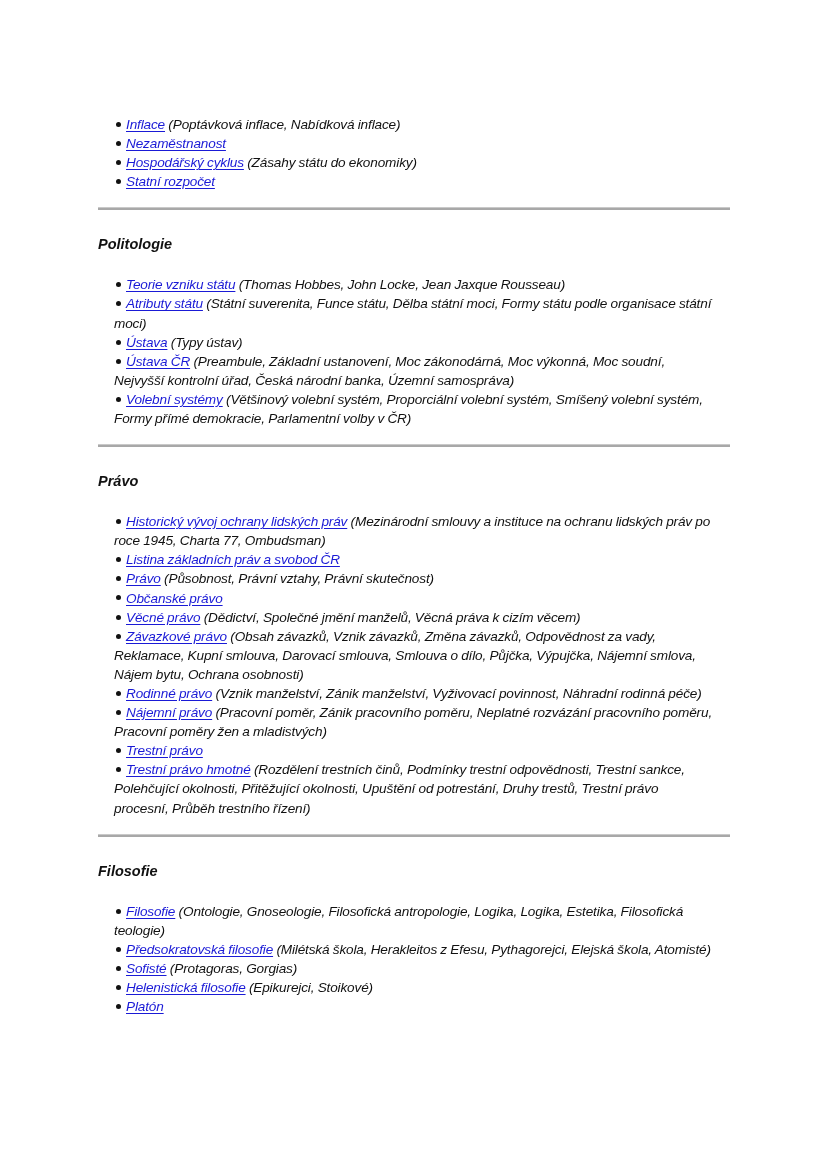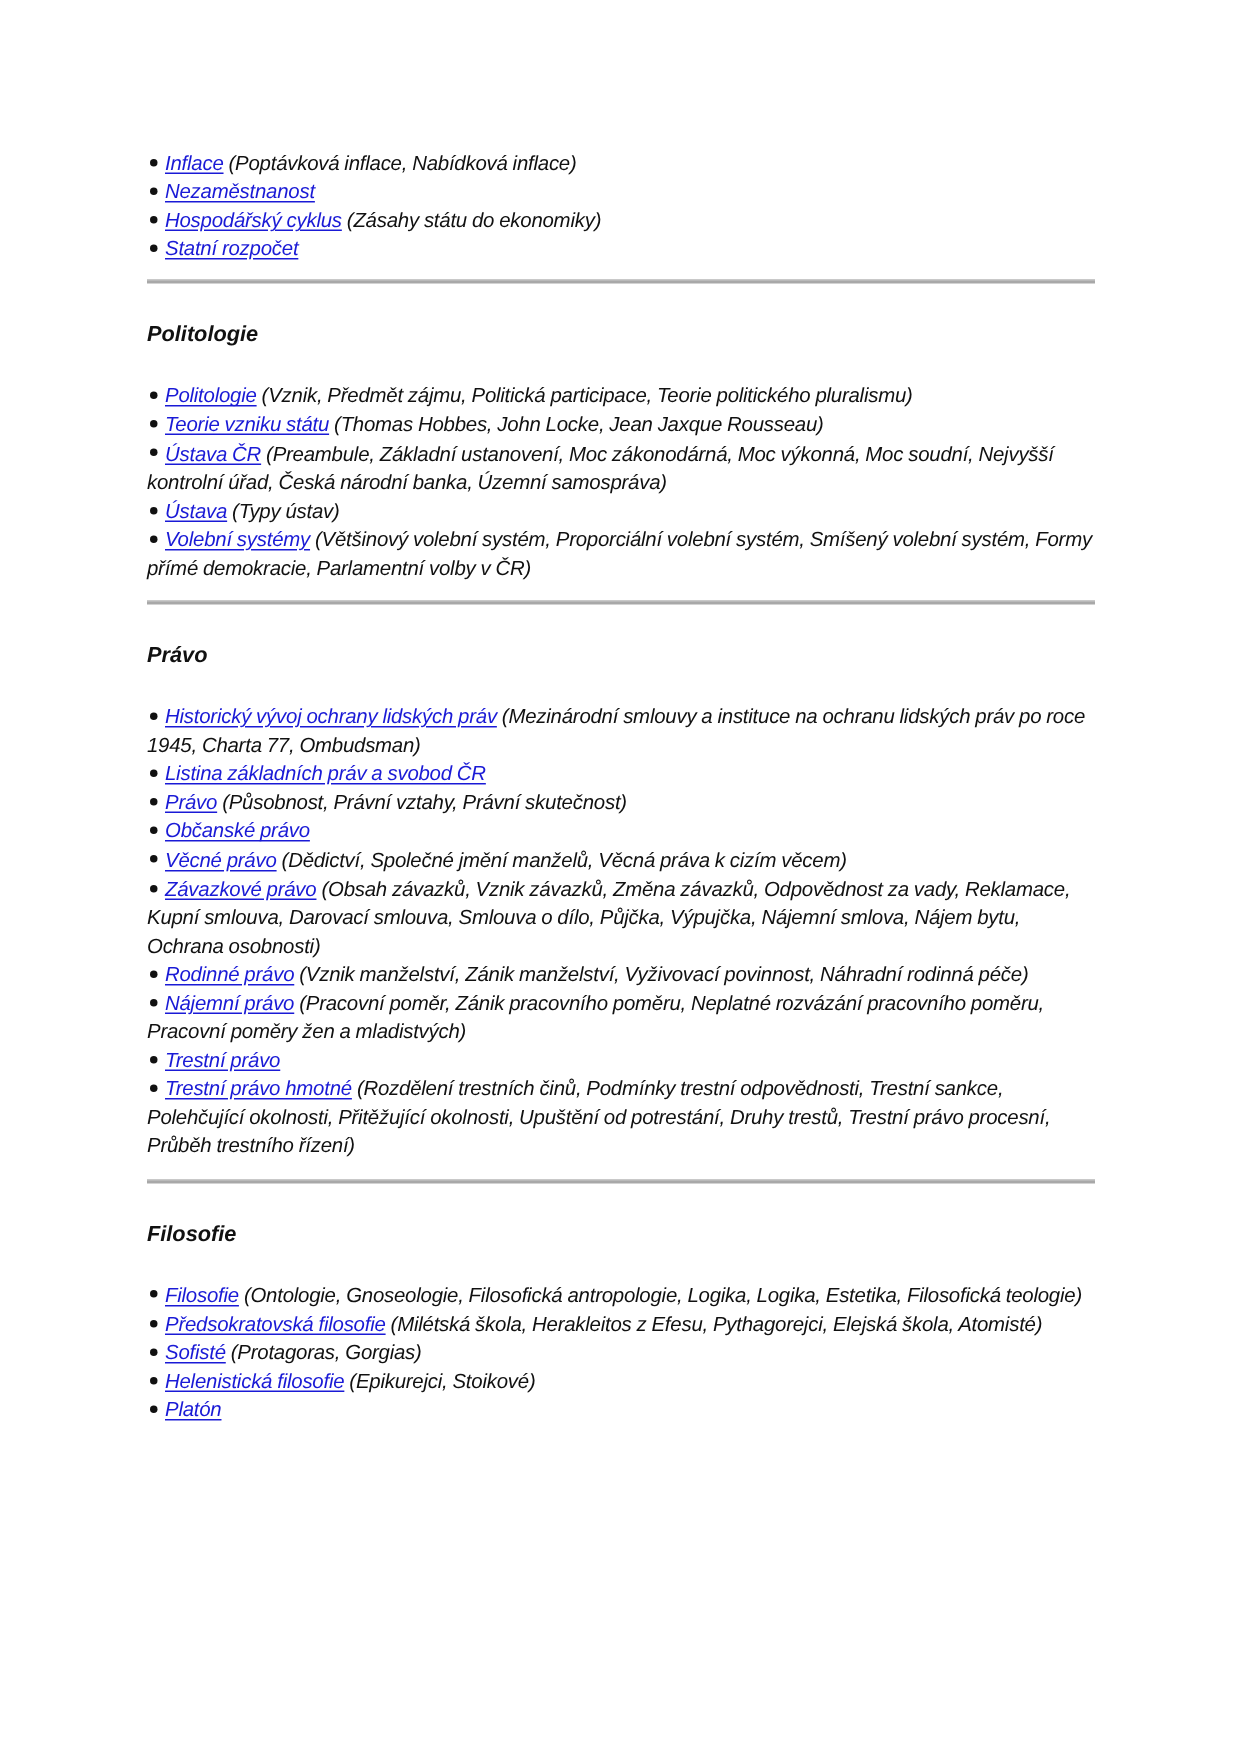--- a/index.html
+++ b/index.html
@@ -16,21 +16,21 @@
       color: #111111;
     }
     .page {
       position: absolute;
       left: 98px;
       top: 99px;
       width: 632px;
     }
     .list {
       list-style: none;
-      margin: 0;
+      margin: 16px;
       padding: 0;
     }
     .item {
       font-size: 13.6px;
       line-height: 19.1px;
       font-style: italic;
       letter-spacing: -0.15px;
       word-spacing: -0.3px;
     }
     .bullet {
@@ -82,24 +82,24 @@
     <li class="item"><span class="bullet"></span><a class="link">Nezaměstnanost</a><span class="desc"></span></li>
     <li class="item"><span class="bullet"></span><a class="link">Hospodářský cyklus</a><span class="desc"> (Zásahy státu do ekonomiky)</span></li>
     <li class="item"><span class="bullet"></span><a class="link">Statní rozpočet</a><span class="desc"></span></li>
   </ul>
 
   <div class="rule r1"></div>
 
   <section class="section s-politologie">
     <h2 class="section-title">Politologie</h2>
     <ul class="list">
-      <li class="item"><span class="bullet"></span><a class="link">Politologie</a><span class="desc"> (Vznik, Předmět zájmu, Politická participace, Teorie politického pluralismu)</span></li>
       <li class="item"><span class="bullet"></span><a class="link">Teorie vzniku státu</a><span class="desc"> (Thomas Hobbes, John Locke, Jean Jaxque Rousseau)</span></li>
+      <li class="item"><span class="bullet"></span><a class="link">Atributy státu</a><span class="desc"> (Státní suverenita, Funce státu, Dělba státní moci, Formy státu podle organisace státní moci)</span></li>
+      <li class="item"><span class="bullet"></span><a class="link">Ústava</a><span class="desc"> (Typy ústav)</span></li>
       <li class="item"><span class="bullet"></span><a class="link">Ústava ČR</a><span class="desc"> (Preambule, Základní ustanovení, Moc zákonodárná, Moc výkonná, Moc soudní, Nejvyšší kontrolní úřad, Česká národní banka, Územní samospráva)</span></li>
-      <li class="item"><span class="bullet"></span><a class="link">Ústava</a><span class="desc"> (Typy ústav)</span></li>
       <li class="item"><span class="bullet"></span><a class="link">Volební systémy</a><span class="desc"> (Většinový volební systém, Proporciální volební systém, Smíšený volební systém, Formy přímé demokracie, Parlamentní volby v ČR)</span></li>
     </ul>
   </section>
 
   <div class="rule r2"></div>
 
   <section class="section s-pravo">
     <h2 class="section-title">Právo</h2>
     <ul class="list">
       <li class="item"><span class="bullet"></span><a class="link">Historický vývoj ochrany lidských práv</a><span class="desc"> (Mezinárodní smlouvy a instituce na ochranu lidských práv po roce 1945, Charta 77, Ombudsman)</span></li>

